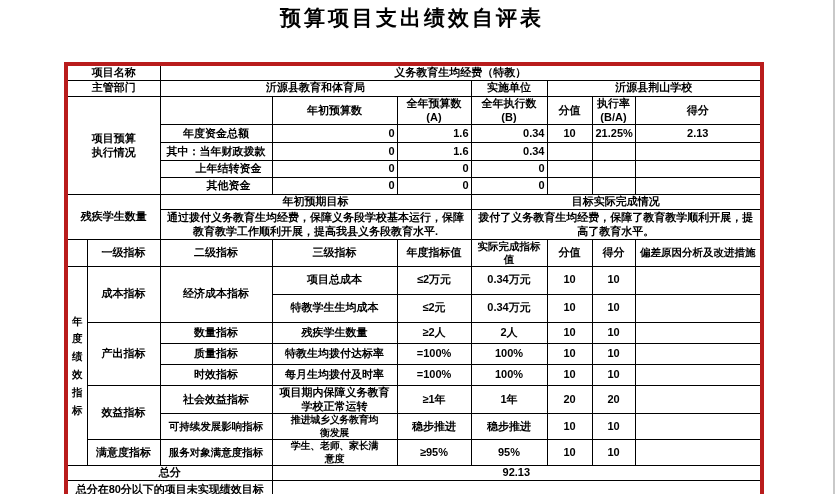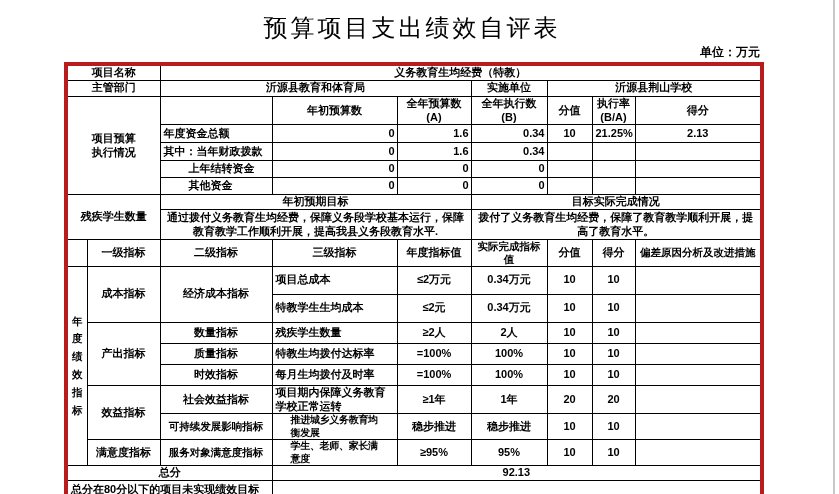--- a/index.html
+++ b/index.html
@@ -1,45 +1,44 @@
 <!DOCTYPE html>
 <html><head>
 <meta charset="utf-8">
 <style>
   html,body{margin:0;padding:0;background:#ffffff;}
   body{width:839px;height:494px;overflow:hidden;position:relative;
        font-family:"Liberation Sans","DejaVu Sans",sans-serif;color:#000;}
   .stage{position:absolute;left:0;top:0;width:839px;height:494px;background:#fff;}
-  .doc-title{position:absolute;left:64px;top:12px;width:696px;text-align:center;
-       font-family:"Liberation Serif","DejaVu Serif",serif;font-size:24px;
-       letter-spacing:3px;font-weight:400;}
+  .doc-title{position:absolute;left:64px;top:4px;width:696px;text-align:center;
+       font-family:"Liberation Serif","DejaVu Serif",serif;font-size:21px;
+       letter-spacing:3px;font-weight:700;}
   .unit-note{position:absolute;left:64px;top:44px;width:696px;text-align:right;
        font-size:12px;font-weight:bold;}
   table.main{position:absolute;left:64px;top:62px;width:696px;
        border-collapse:collapse;table-layout:fixed;border:4px solid #b91c1c;
        font-weight:bold;}
   td{border:1px solid #000;font-size:11px;line-height:1.25;padding:0 3px;
      text-align:center;vertical-align:middle;overflow:hidden;}
-  td.left{text-align:left;}
+  td.left{text-align:center;}
   td.right{text-align:right;padding-right:2px;}
   td.pre{white-space:pre-line;}
   td.indent{padding-left:28px;}
   td.shrink{font-size:10px;letter-spacing:-0.3px;padding:0 18px;}
   td.vlabel{font-size:10.5px;line-height:1.7;padding:0;white-space:pre-line;}
   td.goaltext{line-height:1.3;padding:0 4px;margin-top:16px;}
   td.small{font-size:10.5px;}
   .window-edge{position:absolute;right:4px;top:0;width:2px;height:494px;background:#c9c9c9;}
 </style>
 </head>
 <body>
 
 <div class="stage">
 
   <div class="doc-title">预算项目支出绩效自评表</div>
-  <div class="unit-note">单位：万元</div>
 
   <table class="main">
     <colgroup>
       <col style="width:21px">
         <col style="width:73px">
         <col style="width:112px">
       <col style="width:125px">
         <col style="width:74px">
         <col style="width:76px">
       <col style="width:45px">

